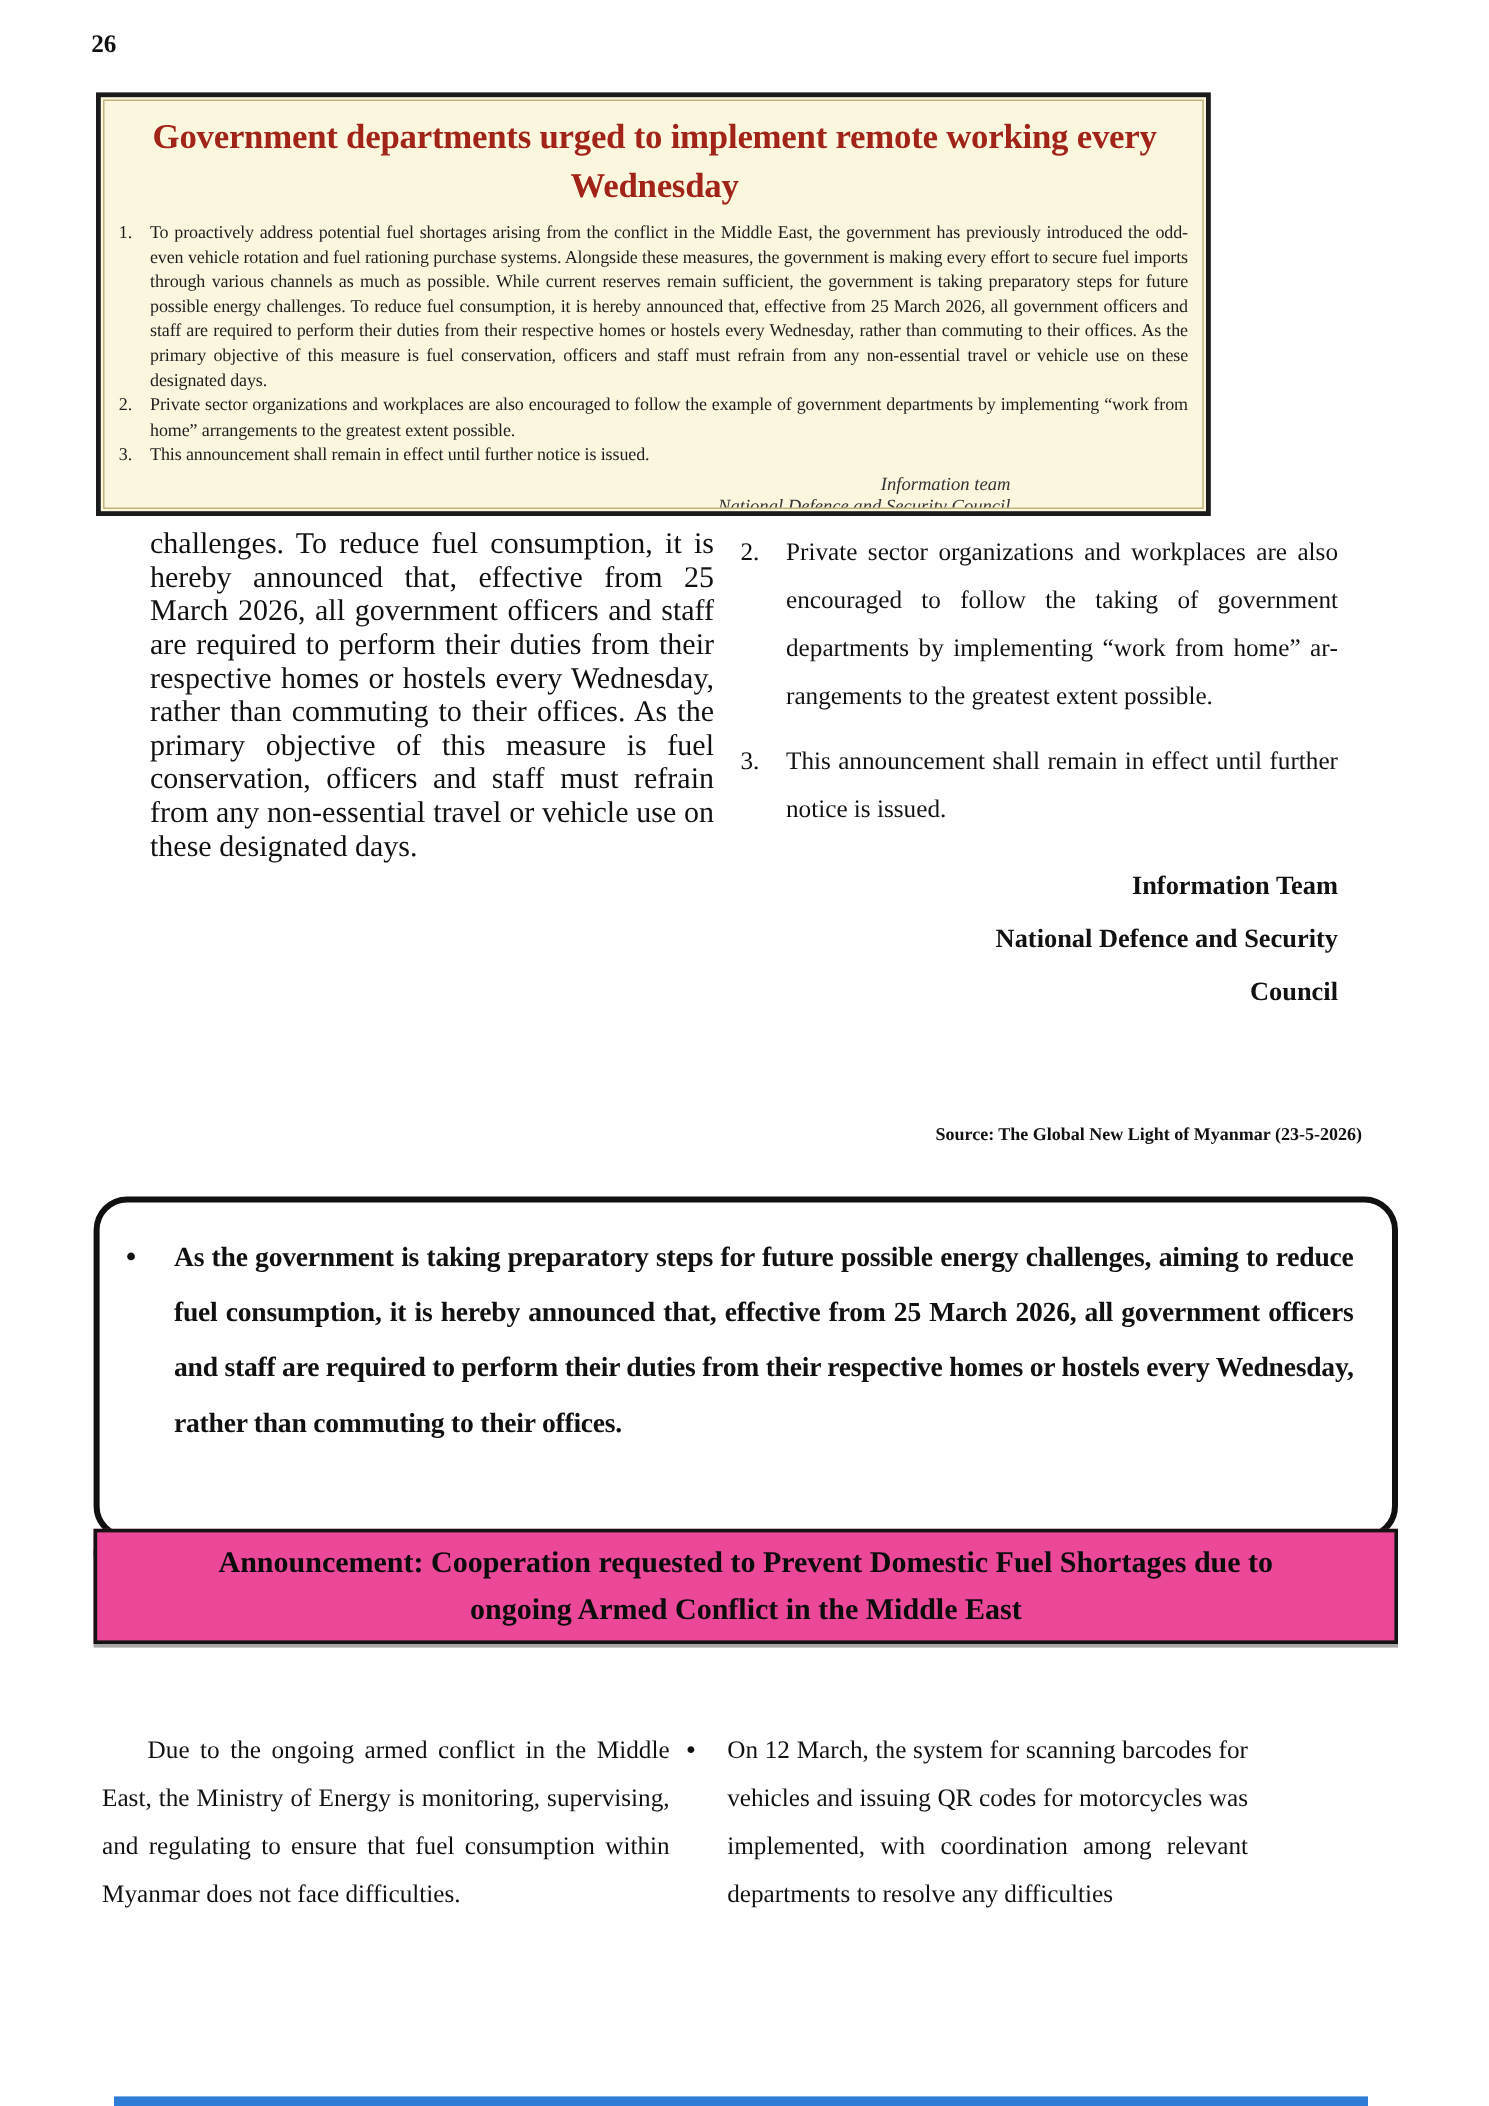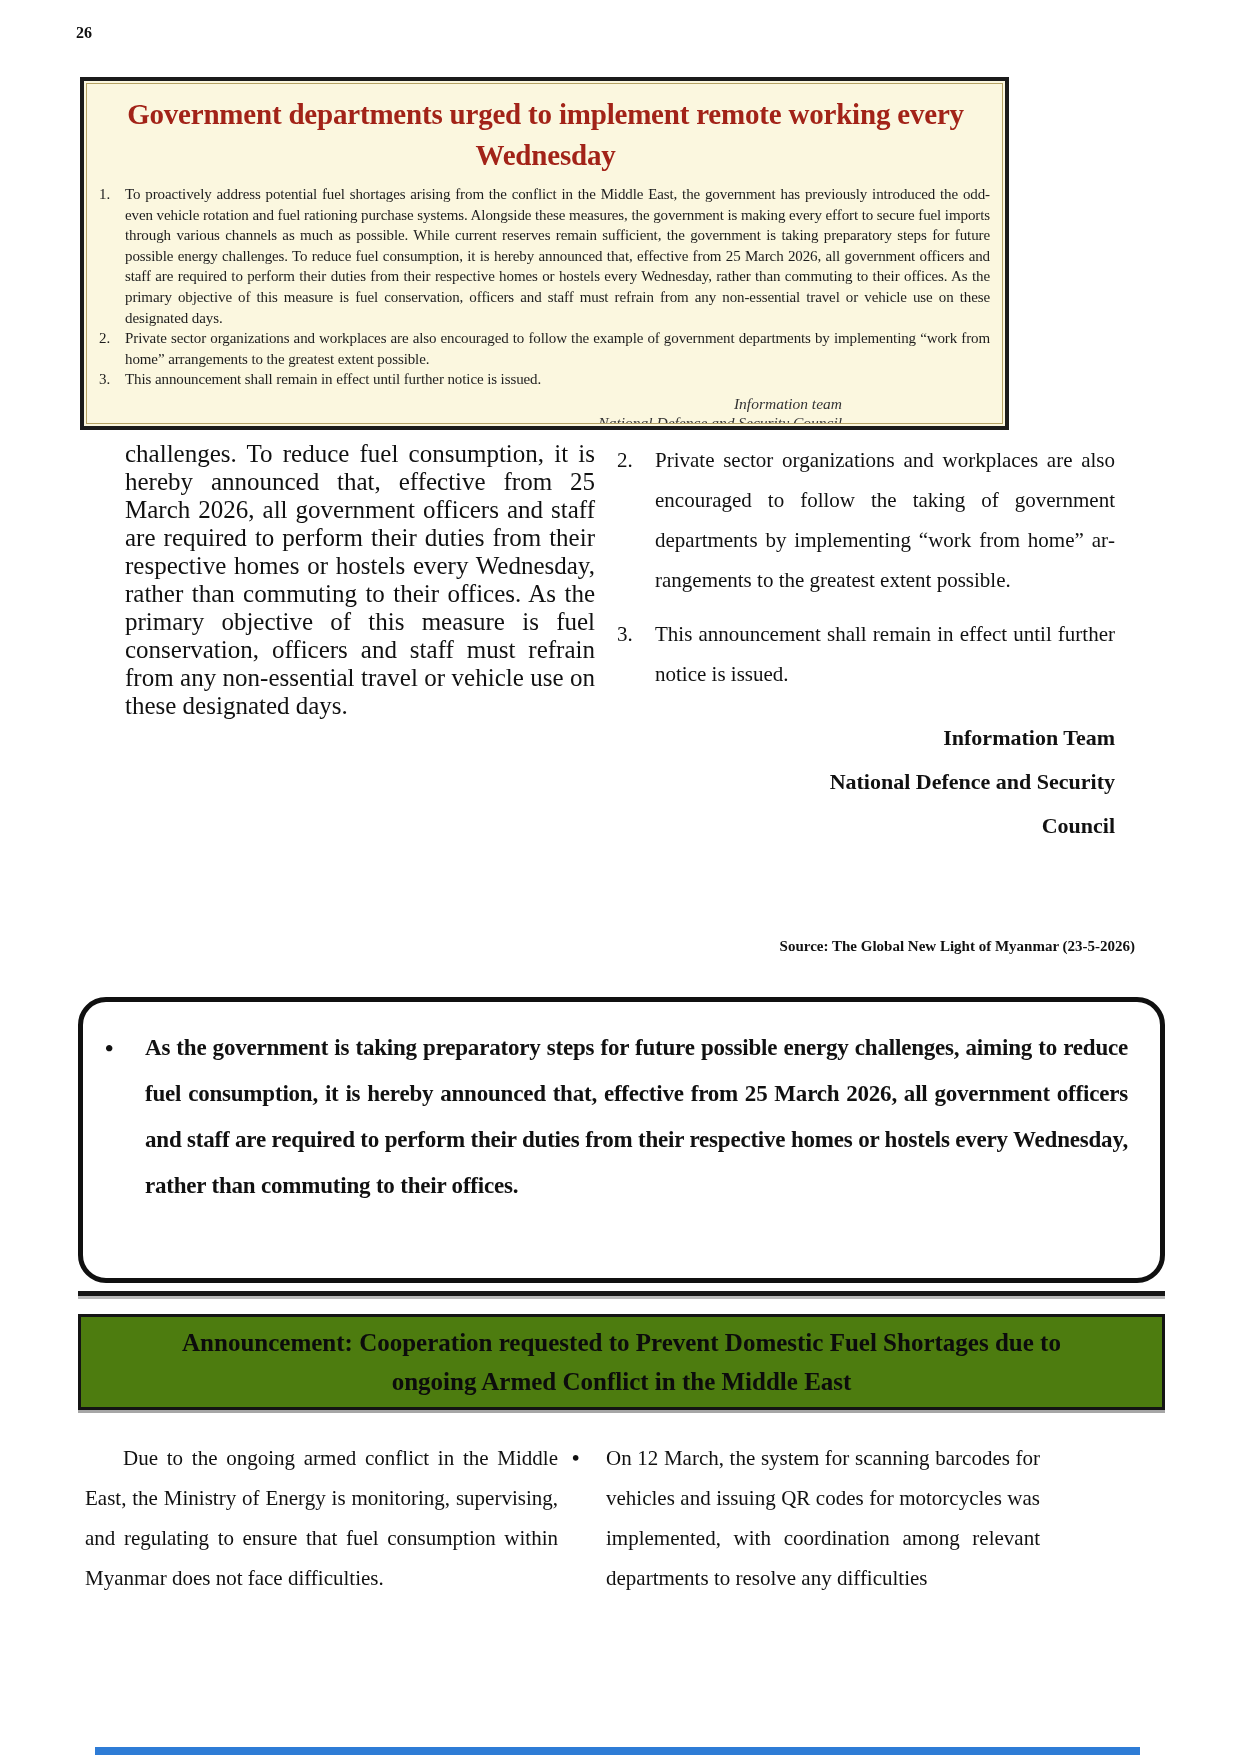--- a/index.html
+++ b/index.html
@@ -9,21 +9,21 @@
     height: 1755px;
     background: #ffffff;
     font-family: "Liberation Serif", serif;
     color: #111;
     overflow: hidden;
   }
 
   .page-number {
     position: absolute;
     left: 76px; top: 24px;
-    font-size: 16px;
+    font-size: 21px;
     font-weight: bold;
   }
 
   
   .notice-box {
     position: absolute;
     left: 80px; top: 77px;
     width: 929px; height: 353px;
     box-sizing: border-box;
     border: 4px solid #1b1b1b;
@@ -155,25 +155,25 @@
     position: absolute;
     left: 78px; top: 1291px;
     width: 1087px; height: 5px;
     background: #161616;
     box-shadow: 0 3px 0 #b8b8b8;
   }
 
   
   .announce-header {
     position: absolute;
-    left: 78px; top: 1314px;
+    left: 78px; top: 1274px;
     width: 1087px; height: 96px;
     box-sizing: border-box;
     border: 3px solid #141414;
-    background: #4d7c0f;
+    background: #ec4899;
     box-shadow: 0 3px 0 rgba(0,0,0,0.35);
     display: flex;
     align-items: center;
     justify-content: center;
   }
   .announce-title {
     max-width: 945px;
     text-align: center;
     font-size: 25px;
     line-height: 39px;

